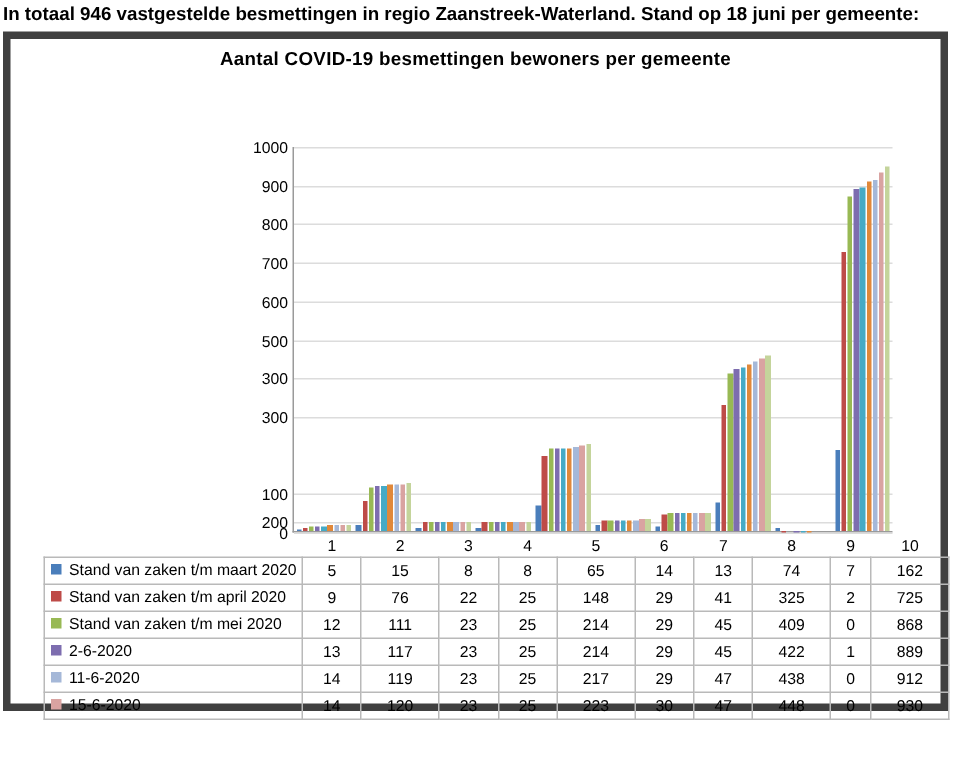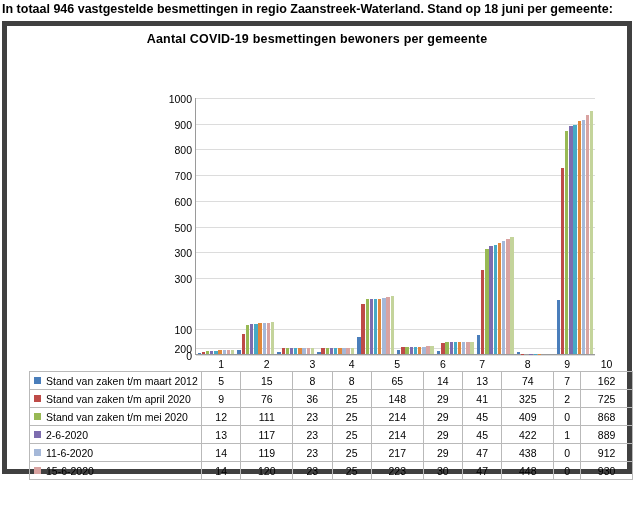--- a/index.html
+++ b/index.html
@@ -275,37 +275,37 @@
           <td class="catnum">3</td>
           <td class="catnum">4</td>
           <td class="catnum">5</td>
           <td class="catnum">6</td>
           <td class="catnum">7</td>
           <td class="catnum">8</td>
           <td class="catnum">9</td>
           <td class="catnum">10</td>
         </tr>
         <tr>
-          <td class="legend"><span class="swatch" style="background: rgb(74, 126, 187);"></span><span class="legend-label">Stand van zaken t/m maart 2012</span></td>
+          <td class="legend"><span class="swatch" style="background: rgb(74, 126, 187);"></span><span class="legend-label">Stand van zaken t/m maart 2020</span></td>
           <td>5</td>
           <td>15</td>
           <td>8</td>
           <td>8</td>
           <td>65</td>
           <td>14</td>
           <td>13</td>
           <td>74</td>
           <td>7</td>
           <td>162</td>
         </tr>
         <tr>
           <td class="legend"><span class="swatch" style="background: rgb(190, 75, 72);"></span><span class="legend-label">Stand van zaken t/m april 2020</span></td>
           <td>9</td>
           <td>76</td>
-          <td>36</td>
+          <td>22</td>
           <td>25</td>
           <td>148</td>
           <td>29</td>
           <td>41</td>
           <td>325</td>
           <td>2</td>
           <td>725</td>
         </tr>
         <tr>
           <td class="legend"><span class="swatch" style="background: rgb(152, 185, 84);"></span><span class="legend-label">Stand van zaken t/m mei 2020</span></td>

